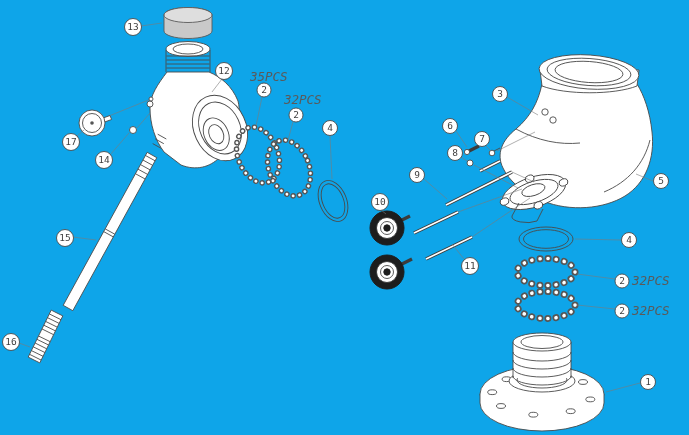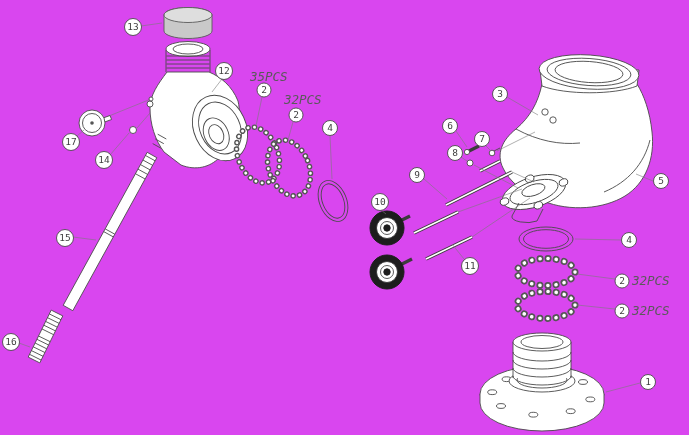--- a/index.html
+++ b/index.html
@@ -1,16 +1,16 @@
 <!DOCTYPE html>
 <html><head>
 <meta charset="utf-8">
 <style>
   html,body{margin:0;padding:0;background:#ffffff}
-  .stage{position:relative;width:689px;height:435px;background:#d946ef;overflow:hidden;
+  .stage{position:relative;width:689px;height:435px;background:#0ea5e9;overflow:hidden;
          font-family:"DejaVu Sans Mono",monospace}
   svg{display:block}
   .ln{fill:none;stroke:#4a4a4a;stroke-width:.9}
   .fw{fill:#ffffff;stroke:#4a4a4a;stroke-width:.9}
   .thin{fill:none;stroke:#7a7a7a;stroke-width:.6}
   .thick{fill:none;stroke:#3c3c3c;stroke-width:3.4}
   .thickin{fill:none;stroke:#ffffff;stroke-width:1.6}
   .dark{fill:#1d1d1d;stroke:#1d1d1d}
   .beadsOL{fill:none;stroke:#565656;stroke-width:5.6;stroke-dasharray:.1 6.4;stroke-linecap:round}
   .beadsIL{fill:none;stroke:#ffffff;stroke-width:2.8;stroke-dasharray:.1 6.4;stroke-linecap:round}

